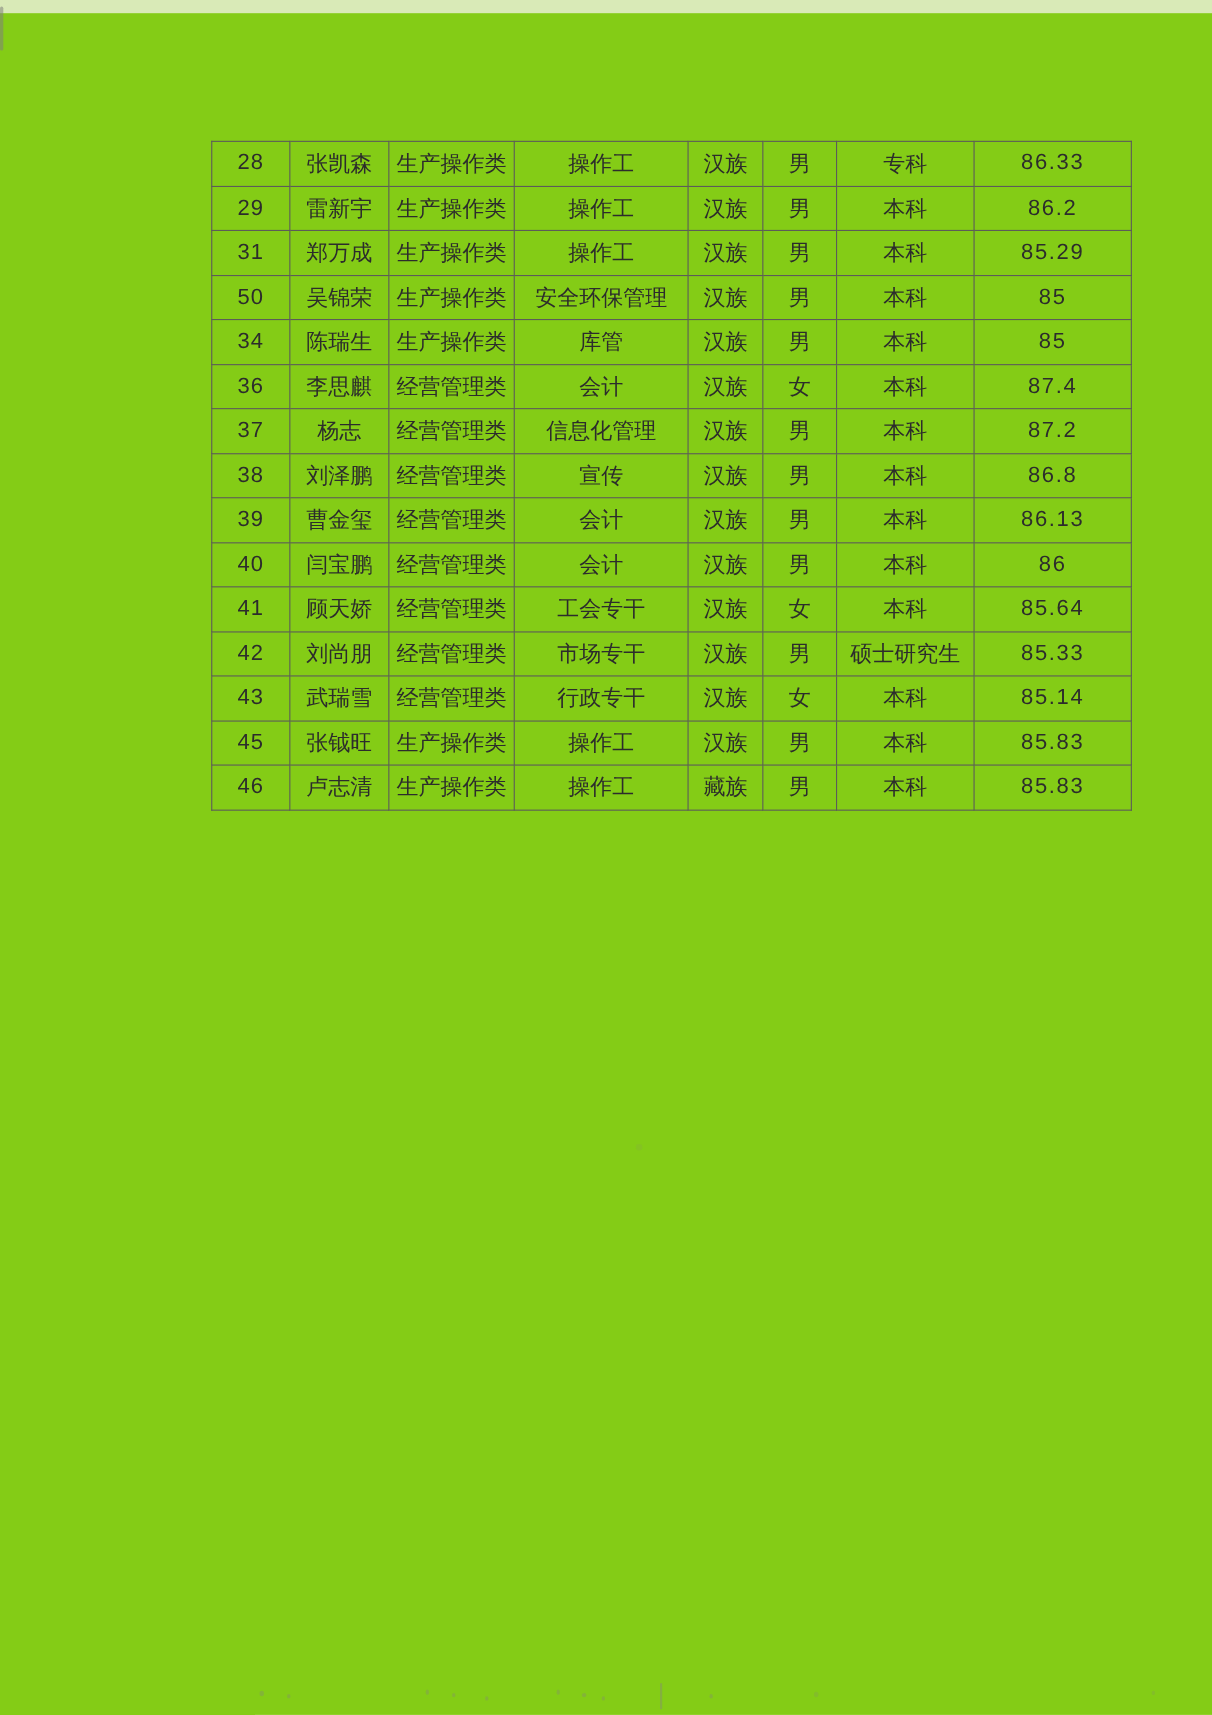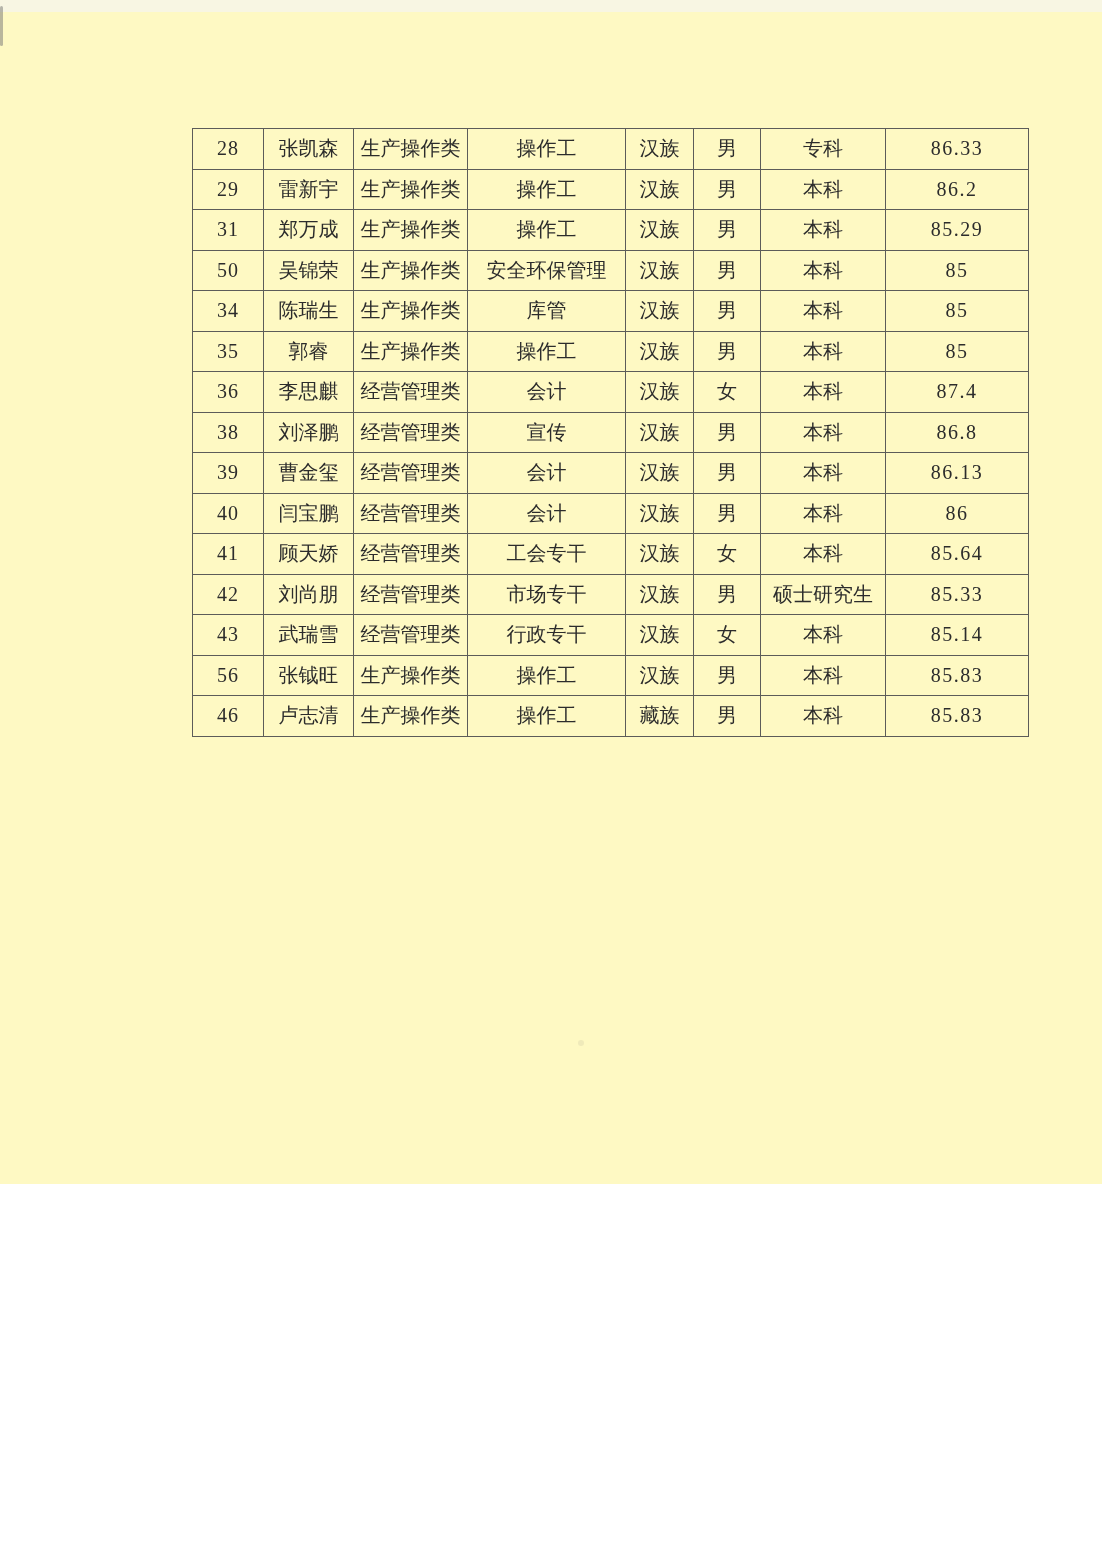--- a/index.html
+++ b/index.html
@@ -3,24 +3,24 @@
 <meta charset="utf-8">
 <style>
   html, body {
     margin: 0;
     padding: 0;
     background: #ffffff;
   }
   .page {
     position: relative;
     width: 1102px;
-    height: 1184px;
-    background: #fef9c3;
+    height: 1559px;
+    background: #84cc16;
     overflow: hidden;
-    font-family: Liberation Serif, serif;
+    font-family: Liberation Sans, sans-serif;
   }
   .top-band {
     position: absolute;
     left: 0; top: 0;
     width: 1102px; height: 12px;
     background: #f6f4ee;
     opacity: 0.75;
   }
   .edge-sliver {
     position: absolute;
@@ -140,42 +140,42 @@
       <td class="c-num">34</td>
       <td>陈瑞生</td>
       <td>生产操作类</td>
       <td>库管</td>
       <td>汉族</td>
       <td>男</td>
       <td>本科</td>
       <td class="c-score">85</td>
     </tr>
 
-    <tr>
-      <td class="c-num">35</td>
-      <td>郭睿</td>
-      <td>生产操作类</td>
-      <td>操作工</td>
-      <td>汉族</td>
-      <td>男</td>
-      <td>本科</td>
-      <td class="c-score">85</td>
-    </tr>
 
     <tr>
       <td class="c-num">36</td>
       <td>李思麒</td>
       <td>经营管理类</td>
       <td>会计</td>
       <td>汉族</td>
       <td>女</td>
       <td>本科</td>
       <td class="c-score">87.4</td>
     </tr>
 
+    <tr>
+      <td class="c-num">37</td>
+      <td>杨志</td>
+      <td>经营管理类</td>
+      <td>信息化管理</td>
+      <td>汉族</td>
+      <td>男</td>
+      <td>本科</td>
+      <td class="c-score">87.2</td>
+    </tr>
 
     <tr>
       <td class="c-num">38</td>
       <td>刘泽鹏</td>
       <td>经营管理类</td>
       <td>宣传</td>
       <td>汉族</td>
       <td>男</td>
       <td>本科</td>
       <td class="c-score">86.8</td>
@@ -231,21 +231,21 @@
       <td>经营管理类</td>
       <td>行政专干</td>
       <td>汉族</td>
       <td>女</td>
       <td>本科</td>
       <td class="c-score">85.14</td>
     </tr>
 
 
     <tr>
-      <td class="c-num">56</td>
+      <td class="c-num">45</td>
       <td>张钺旺</td>
       <td>生产操作类</td>
       <td>操作工</td>
       <td>汉族</td>
       <td>男</td>
       <td>本科</td>
       <td class="c-score">85.83</td>
     </tr>
 
     <tr>

